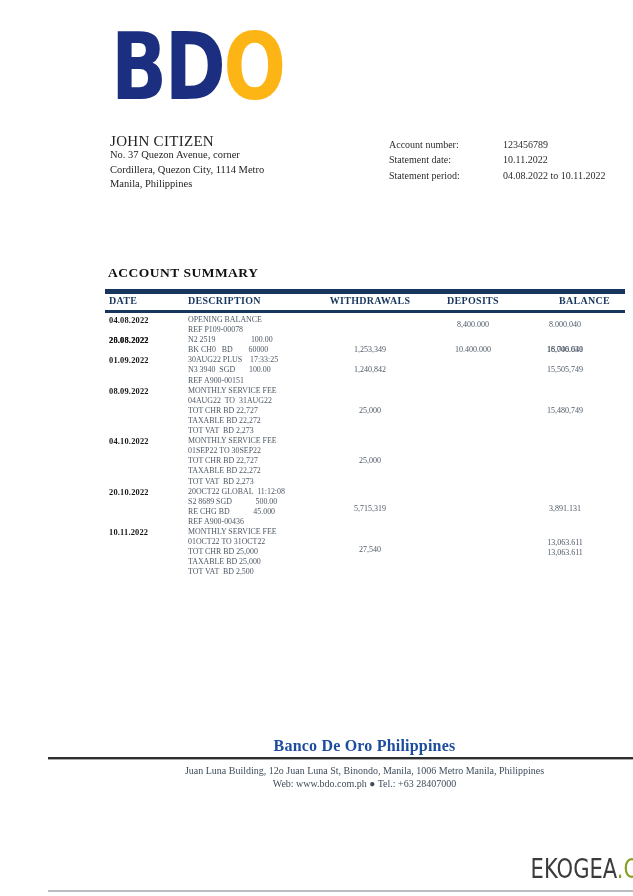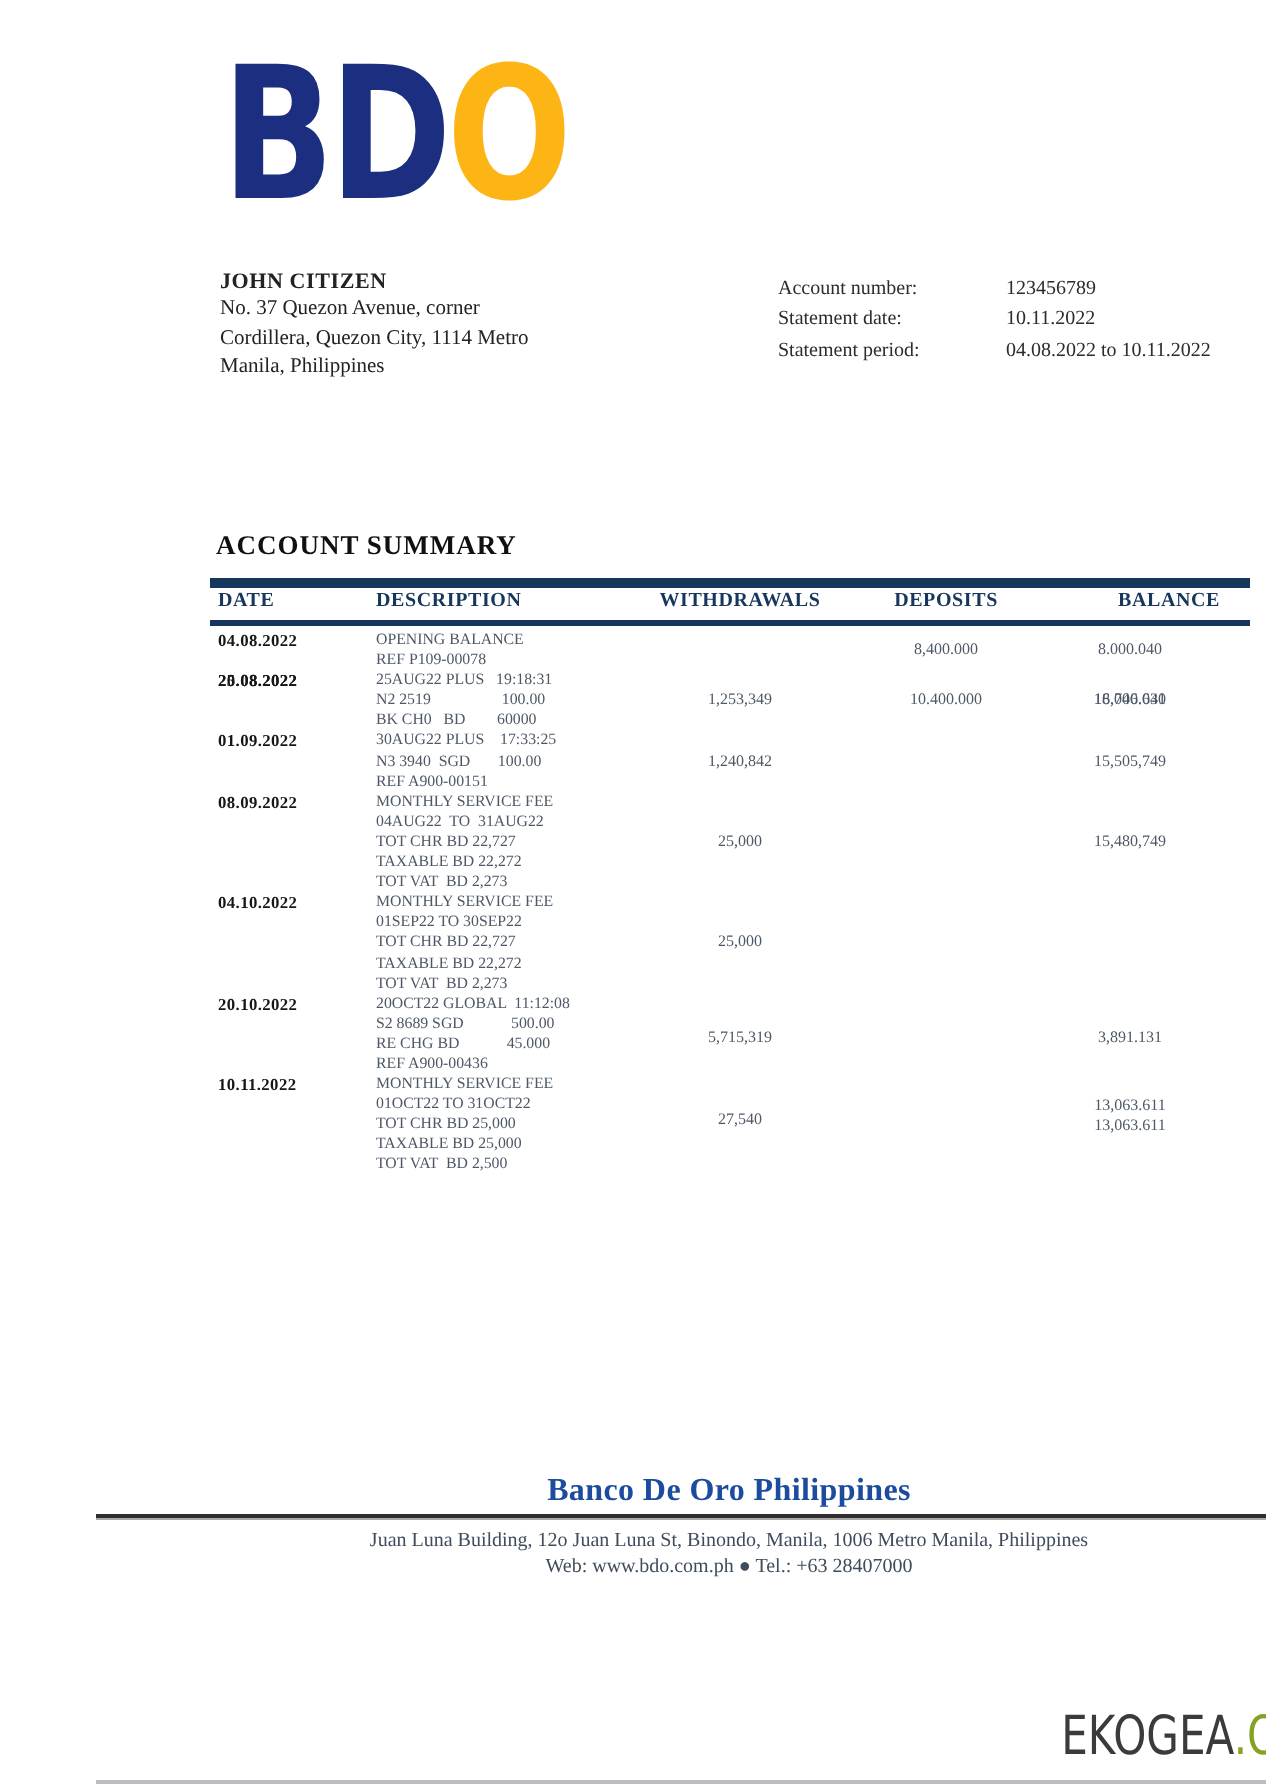--- a/index.html
+++ b/index.html
@@ -13,21 +13,21 @@
     position:absolute; left:63px; top:22px;
     font-family:"DejaVu Sans", sans-serif; font-weight:700;
     font-size:92px; line-height:92px; letter-spacing:-3px;
     transform:scaleX(0.80); transform-origin:left top;
   }
   .logo .bd { color:#1b2e7f; }
   .logo .o  { color:#fdb515; }
 
   
   .customer { position:absolute; left:62px; top:134px; font-size:10.5px; line-height:14.4px; color:#232323; }
-  .customer .name { font-weight:700; font-size:11px; letter-spacing:.3px; }
+  .customer .name { font-weight:400; font-size:15px; letter-spacing:.3px; }
 
   
   .acct { position:absolute; left:341px; top:137px; font-size:10px; line-height:15.4px; color:#2c2c2c; }
   .acct .row { white-space:nowrap; }
   .acct .lbl { display:inline-block; width:114px; }
 
   
   .summary-title { position:absolute; left:60px; top:265px; font-size:13.5px; font-weight:700; color:#101010; letter-spacing:.5px; }
 
   
@@ -124,21 +124,20 @@
           <span class="amt bal" style="top: 5.05px;">8.000.040</span>
         </div>
         <div class="trow">
           <span class="tdate">20.08.2022</span>
           <span class="amt dep" style="top: 10.1px;">10.400.000</span>
           <span class="amt bal" style="top: 10.1px;">18.000.040</span>
         </div>
         <div class="trow">
           <span class="tdate">25.08.2022</span>
           <div class="desc">
-            <div class="dline">25AUG22 PLUS   19:18:31</div>
             <div class="dline">N2 2519                  100.00</div>
             <div class="dline">BK CH0   BD        60000</div>
           </div>
           <span class="amt wd" style="top: 10.1px;">1,253,349</span>
           <span class="amt bal" style="top: 10.1px;">16,746.631</span>
         </div>
         <div class="trow">
           <span class="tdate">01.09.2022</span>
           <div class="desc">
             <div class="dline">30AUG22 PLUS    17:33:25</div>

